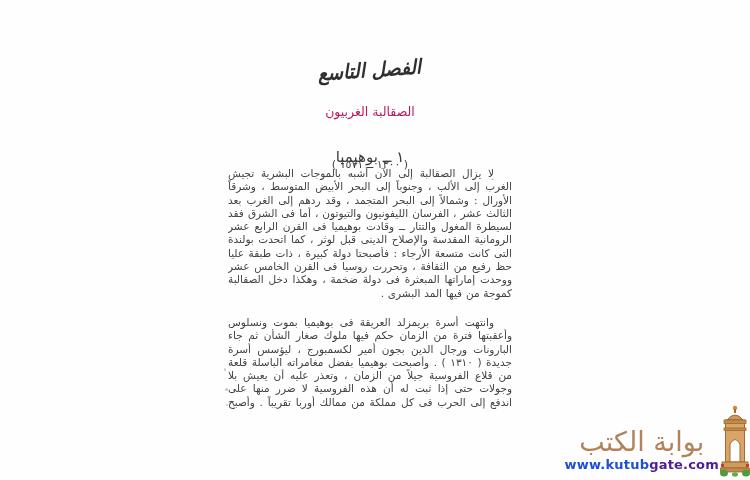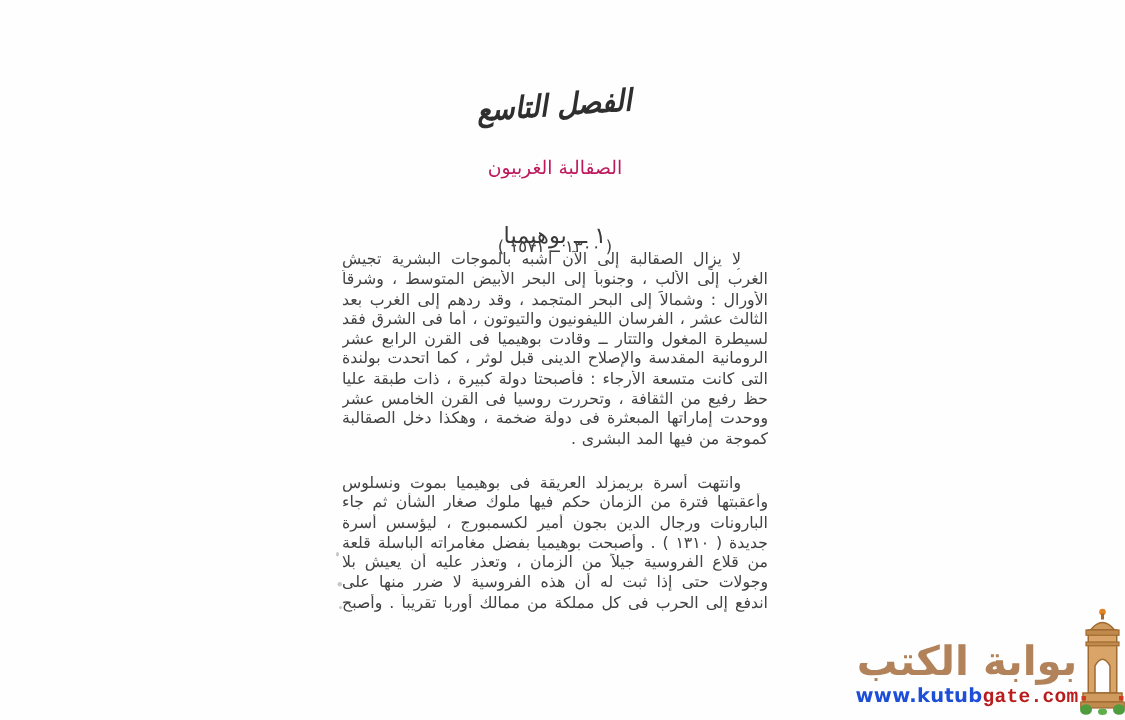--- a/index.html
+++ b/index.html
@@ -43,26 +43,26 @@
   .sp1{left:224px;top:368px;width:2px;height:3px;}
   .sp2{left:225px;top:388px;width:3px;height:3px;}
   .sp3{left:226px;top:404px;width:2px;height:2px;}
   
   .watermark{
     position:absolute;right:0;bottom:2px;
     display:flex;align-items:flex-end;direction:ltr;
   }
   .wm-text{display:flex;flex-direction:column;align-items:center;padding-bottom:6px;}
   .wm-name{
-    font-size:27px;font-weight:bold;color:#b2835a;
+    font-size:27px;font-weight:normal;color:#b2835a;
     direction:rtl;line-height:30px;letter-spacing:0;
   }
   .wm-url{font-size:13px;font-weight:bold;line-height:15px;letter-spacing:.2px;}
   .wm-url .red{color:#1d4ed8;}
-  .wm-url .green{color:#b91c1c;font-family:Liberation Mono, monospace;}
+  .wm-url .green{color:#4c1d95;}
   .wm-icon{width:30px;height:74px;margin-left:1px;}
 </style>
 </head>
 <body>
 
 <div class="page">
 
   <div class="head-block chapter-cal">الفصل التاسع</div>
 
   <div class="head-block section-title">الصقالبة الغربيون</div>

